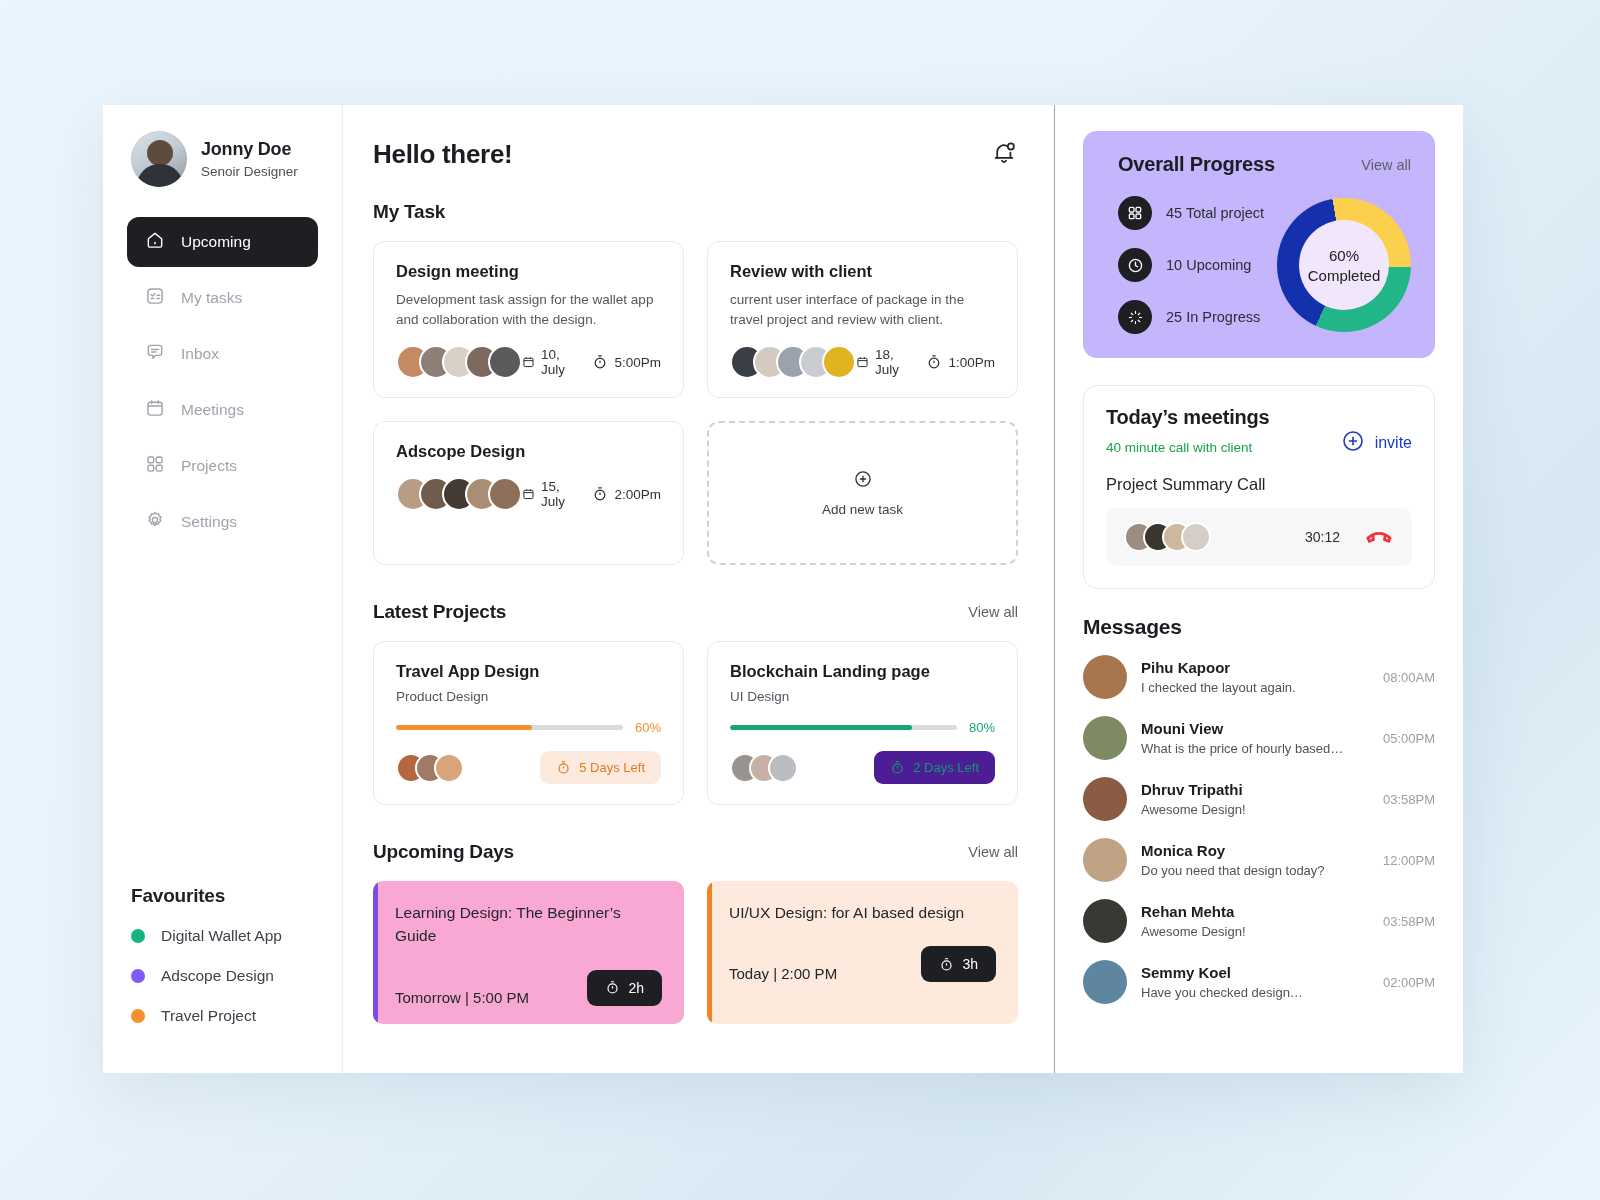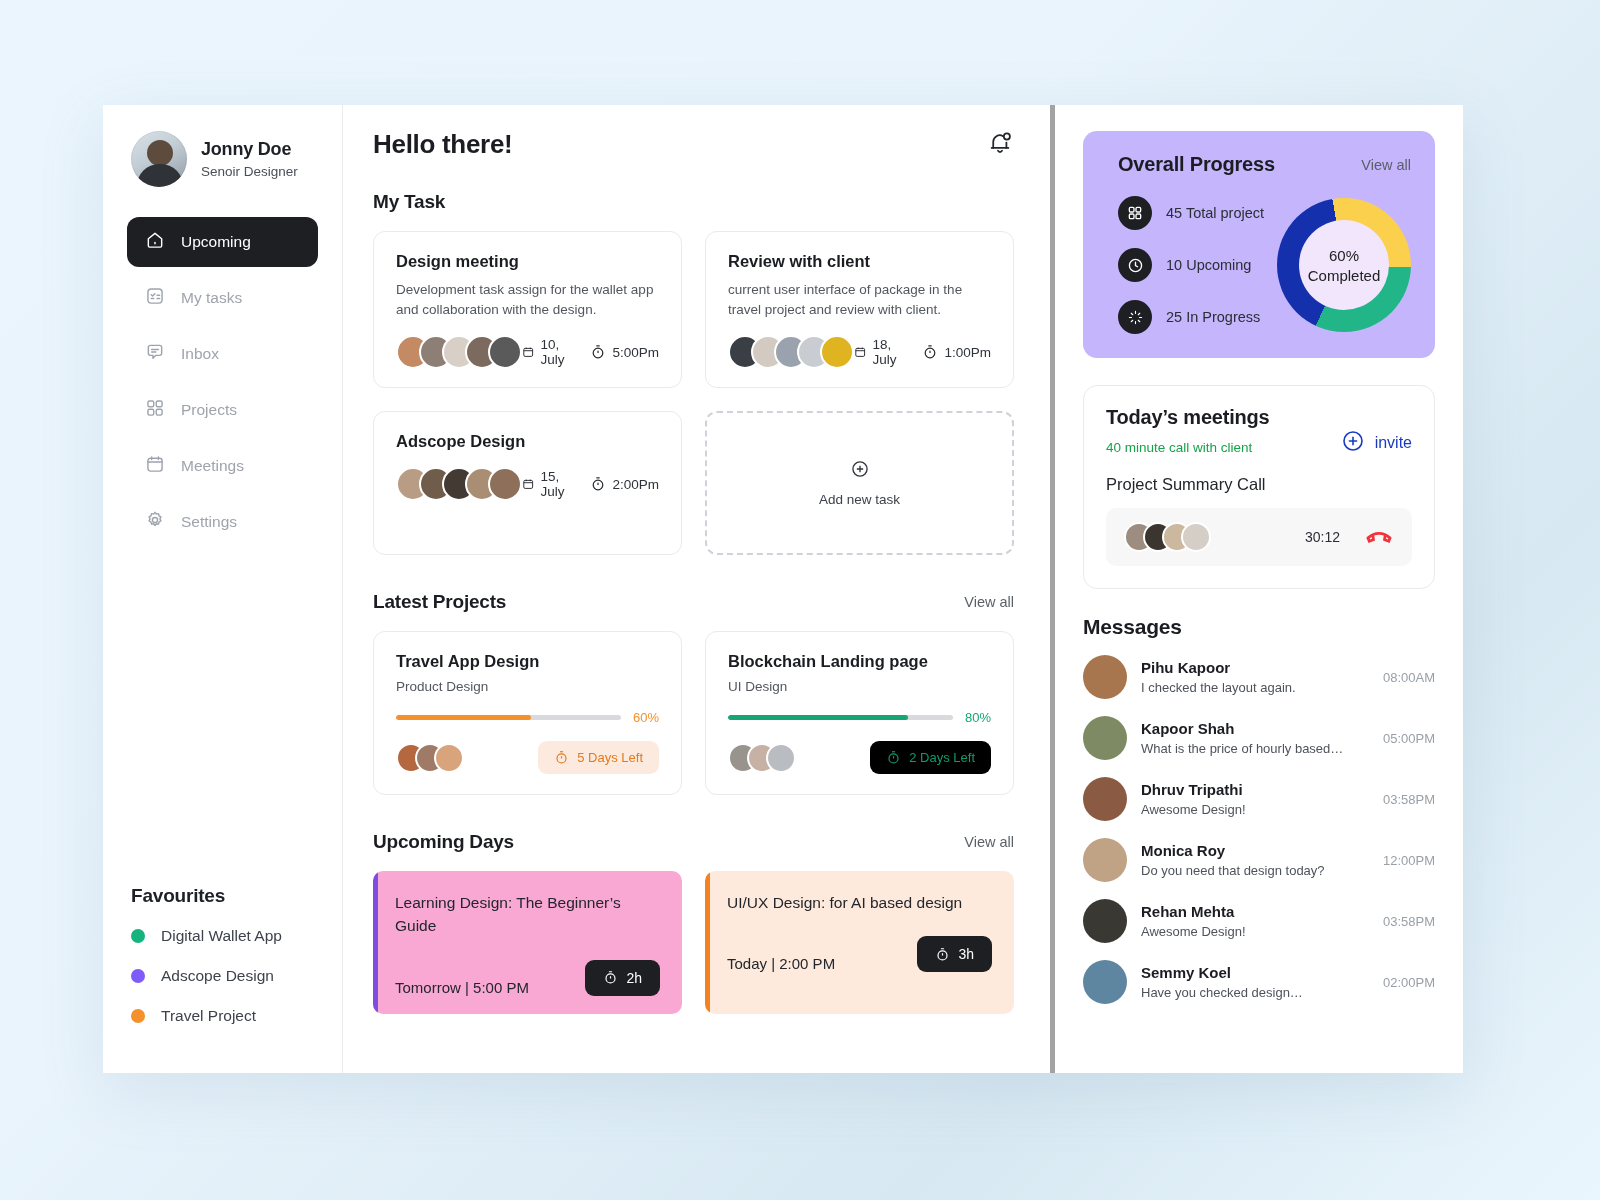--- a/index.html
+++ b/index.html
@@ -53,21 +53,21 @@
   .nav-item.active { background: #1e1f23; color: #ffffff; }
   .nav-item svg { flex: none; }
 
   .fav { margin-top: auto; padding: 0 28px 0 28px; }
   .fav-title { font-size: 19px; font-weight: 700; color: #1d2026; letter-spacing: -.2px; }
   .fav-list { margin-top: 20px; display: flex; flex-direction: column; gap: 22px; padding-bottom: 0; }
   .fav-item { display: flex; align-items: center; gap: 16px; font-size: 15.5px; color: #3d424b; cursor: pointer; }
   .dot { width: 14px; height: 14px; border-radius: 50%; flex: none; }
 
   
-  .main { flex: 1; padding: 24px 36px 0 30px; border-right: 5px solid #a3a3a3; min-width:0; }
+  .main { flex: 1; padding: 34px 36px 0 30px; border-right: 1px solid #a3a3a3; min-width:0; }
   .main-head { display: flex; align-items: flex-start; justify-content: space-between; }
   .hello { font-size: 26px; font-weight: 700; color: #1b1d22; letter-spacing: -.3px; }
   .bell { cursor: pointer; }
 
   .sec-title { font-size: 19px; font-weight: 700; color: #1b1d22; letter-spacing: -.2px; }
   .sec-head { display:flex; align-items:center; justify-content:space-between; }
   .viewall { font-size: 14.5px; color: #5a5f68; cursor: pointer; }
 
   .grid2 { display: grid; grid-template-columns: 1fr 1fr; gap: 23px; }
 
@@ -189,39 +189,39 @@
           <svg width="20" height="20" viewBox="0 0 24 24" fill="none" stroke="currentColor" stroke-width="1.7" stroke-linecap="round" stroke-linejoin="round">
               <path d="M4 6.5A2.5 2.5 0 0 1 6.5 4h11A2.5 2.5 0 0 1 20 6.5v7a2.5 2.5 0 0 1-2.5 2.5H13l-3.5 3.4V16H6.5A2.5 2.5 0 0 1 4 13.5z"></path>
               <path d="M8 9h8"></path>
               <path d="M8 12h5"></path>
             </svg>
         </span>
         <span>Inbox</span>
       </div>
       <div class="nav-item">
         <span>
+          <svg width="20" height="20" viewBox="0 0 24 24" fill="none" stroke="currentColor" stroke-width="1.7" stroke-linecap="round">
+              <rect x="3.5" y="5" width="17" height="15.5" rx="3"></rect>
+              <path d="M3.5 9.5h17"></path>
+              <path d="M8 3.5v3"></path>
+              <path d="M16 3.5v3"></path>
+            </svg>
+        </span>
+        <span>Meetings</span>
+      </div>
+      <div class="nav-item">
+        <span>
           <svg width="20" height="20" viewBox="0 0 24 24" fill="none" stroke="currentColor" stroke-width="1.7">
               <rect x="3.5" y="3.5" width="7" height="7" rx="1.8"></rect>
               <rect x="13.5" y="3.5" width="7" height="7" rx="1.8"></rect>
               <rect x="3.5" y="13.5" width="7" height="7" rx="1.8"></rect>
               <rect x="13.5" y="13.5" width="7" height="7" rx="1.8"></rect>
             </svg>
         </span>
         <span>Projects</span>
-      </div>
-      <div class="nav-item">
-        <span>
-          <svg width="20" height="20" viewBox="0 0 24 24" fill="none" stroke="currentColor" stroke-width="1.7" stroke-linecap="round">
-              <rect x="3.5" y="5" width="17" height="15.5" rx="3"></rect>
-              <path d="M3.5 9.5h17"></path>
-              <path d="M8 3.5v3"></path>
-              <path d="M16 3.5v3"></path>
-            </svg>
-        </span>
-        <span>Meetings</span>
       </div>
       <div class="nav-item">
         <span>
           <svg width="20" height="20" viewBox="0 0 24 24" fill="none" stroke="currentColor" stroke-width="1.7" stroke-linejoin="round">
               <circle cx="12" cy="12" r="3.1"></circle>
               <path d="M12 2.8l1.6 2.1 2.6-.5.6 2.6 2.3 1.3-1.2 2.4 1.2 2.4-2.3 1.3-.6 2.6-2.6-.5-1.6 2.1-1.6-2.1-2.6.5-.6-2.6-2.3-1.3 1.2-2.4-1.2-2.4 2.3-1.3.6-2.6 2.6.5z"></path>
             </svg>
         </span>
         <span>Settings</span>
       </div>
@@ -410,21 +410,21 @@
               <i style="width:80%;background:#17a673"></i>
             </div>
           <div class="pct" style="color:#17a673">80%</div>
         </div>
         <div class="proj-foot">
           <div class="stack sm">
             <div class="av" style="background:#98938c"></div>
               <div class="av" style="background:#c7b0a4"></div>
               <div class="av" style="background:#b9bcc0"></div>
           </div>
-          <div class="badge" style="background:#000000;color:#109a6b">
+          <div class="badge" style="background:#4c1d95;color:#109a6b">
             <svg width="15" height="15" viewBox="0 0 24 24" fill="none" stroke="currentColor" stroke-width="1.9">
                 <circle cx="12" cy="13.5" r="7.2"></circle>
                 <path d="M12 10v3.5"></path>
                 <path d="M9.5 2.8h5"></path>
               </svg>
             <span>2 Days Left</span>
           </div>
         </div>
       </div>
     </div>
@@ -557,21 +557,21 @@
         <div class="msg-av" style="background:#a8764e"></div>
         <div class="msg-body">
           <div class="msg-name">Pihu Kapoor</div>
           <div class="msg-text">I checked the layout again.</div>
         </div>
         <div class="msg-time">08:00AM</div>
       </div>
       <div class="msg">
         <div class="msg-av" style="background:#7e8a63"></div>
         <div class="msg-body">
-          <div class="msg-name">Kapoor Shah</div>
+          <div class="msg-name">Mouni View</div>
           <div class="msg-text">What is the price of hourly based…</div>
         </div>
         <div class="msg-time">05:00PM</div>
       </div>
       <div class="msg">
         <div class="msg-av" style="background:#8a5a43"></div>
         <div class="msg-body">
           <div class="msg-name">Dhruv Tripathi</div>
           <div class="msg-text">Awesome Design!</div>
         </div>

